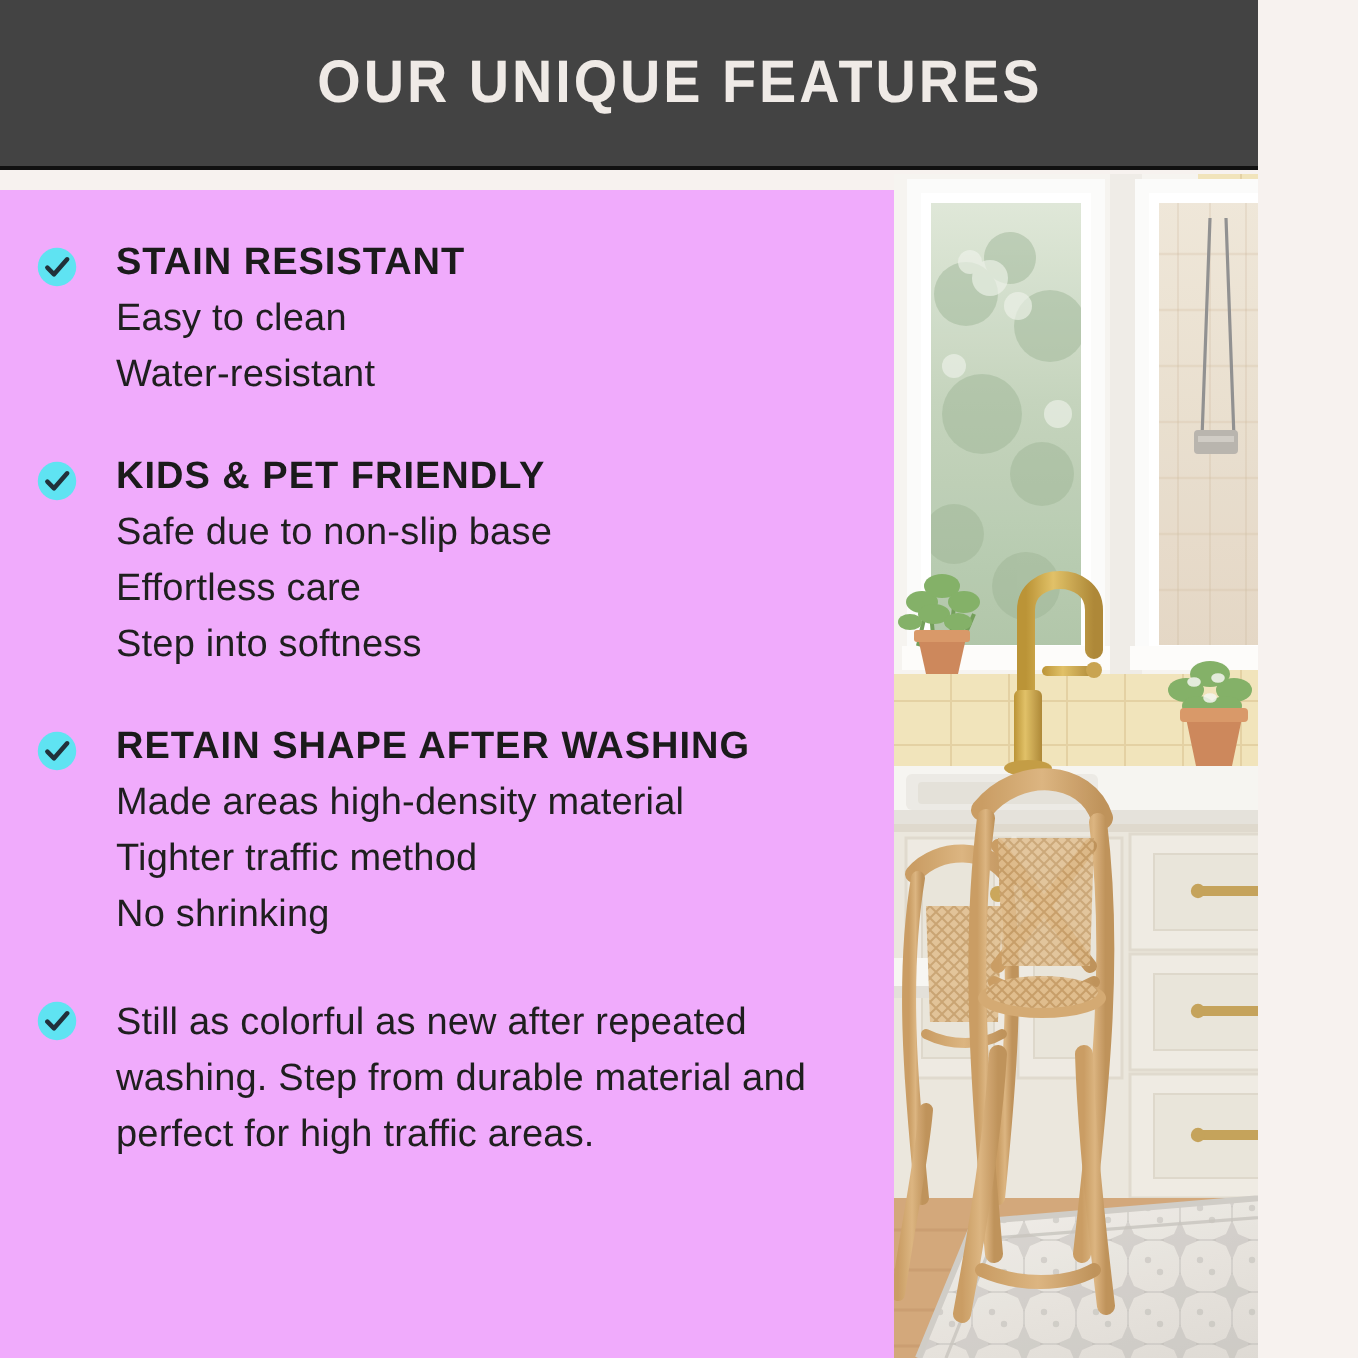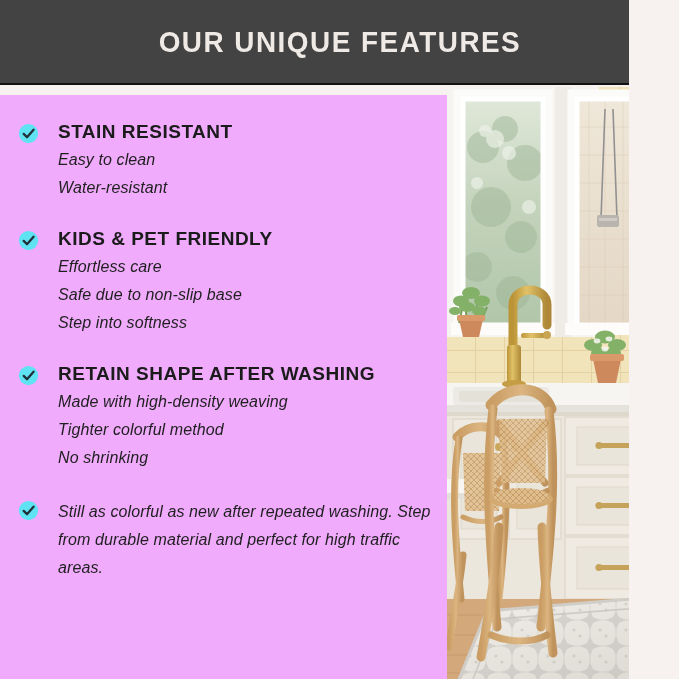--- a/index.html
+++ b/index.html
@@ -55,22 +55,21 @@
     font-size:19px;
     font-weight:bold;
     letter-spacing:0.5px;
     color:#1b1b1b;
     text-transform:uppercase;
     line-height:21px;
     white-space:nowrap;
   }
   .feature-lines{margin:0;padding:0;list-style:none;}
   .feature-line{
-    font-size:16px;
-    font-style:italic;
+    font-size:19px;
     color:#1f1f1f;
     line-height:28px;
     letter-spacing:0.1px;
     white-space:nowrap;
   }
   .feature-line.wrap{white-space:normal;max-width:392px;}
 
   
   .photo{
     position:absolute;left:447px;top:87px;
@@ -107,37 +106,37 @@
 
     <div class="feature">
       <span class="check-icon">
         <svg viewBox="0 0 24 24" width="21" height="21">
           <circle cx="12" cy="12" r="11" fill="#5fe3f2"></circle>
           <path d="M6.5 12.4 L10.3 16.2 L17.8 7.6" fill="none" stroke="#21313a" stroke-width="2.6" stroke-linecap="round" stroke-linejoin="round"></path>
         </svg>
       </span>
       <p class="feature-title">KIDS &amp; PET FRIENDLY</p>
       <ul class="feature-lines">
+        <li class="feature-line">Safe due to non-slip base</li>
         <li class="feature-line">Effortless care</li>
-        <li class="feature-line">Safe due to non-slip base</li>
         <li class="feature-line">Step into softness</li>
       </ul>
     </div>
 
     <div class="feature">
       <span class="check-icon">
         <svg viewBox="0 0 24 24" width="21" height="21">
           <circle cx="12" cy="12" r="11" fill="#5fe3f2"></circle>
           <path d="M6.5 12.4 L10.3 16.2 L17.8 7.6" fill="none" stroke="#21313a" stroke-width="2.6" stroke-linecap="round" stroke-linejoin="round"></path>
         </svg>
       </span>
       <p class="feature-title">RETAIN SHAPE AFTER WASHING</p>
       <ul class="feature-lines">
-        <li class="feature-line">Made with high-density weaving</li>
-        <li class="feature-line">Tighter colorful method</li>
+        <li class="feature-line">Made areas high-density material</li>
+        <li class="feature-line">Tighter traffic method</li>
         <li class="feature-line">No shrinking</li>
       </ul>
     </div>
 
     <div class="feature">
       <span class="check-icon">
         <svg viewBox="0 0 24 24" width="21" height="21">
           <circle cx="12" cy="12" r="11" fill="#5fe3f2"></circle>
           <path d="M6.5 12.4 L10.3 16.2 L17.8 7.6" fill="none" stroke="#21313a" stroke-width="2.6" stroke-linecap="round" stroke-linejoin="round"></path>
         </svg>

